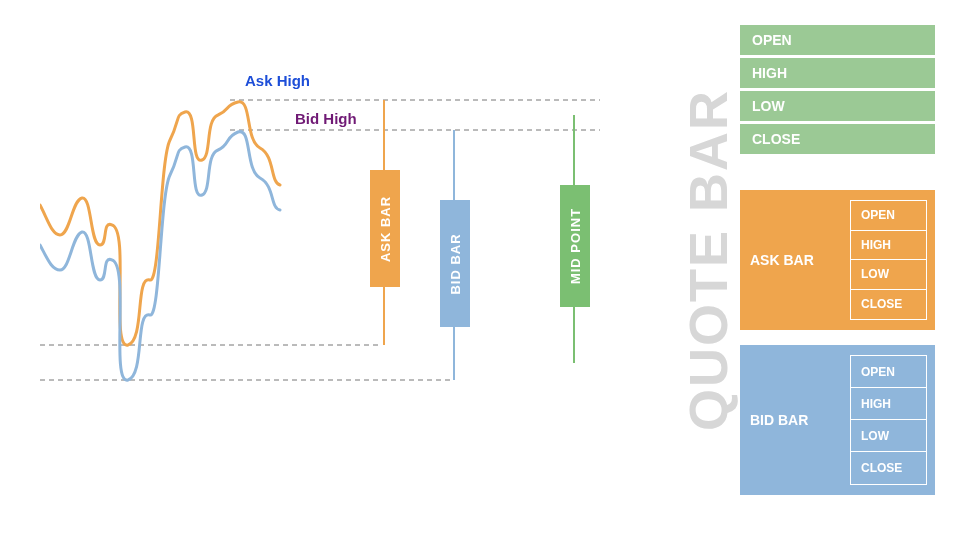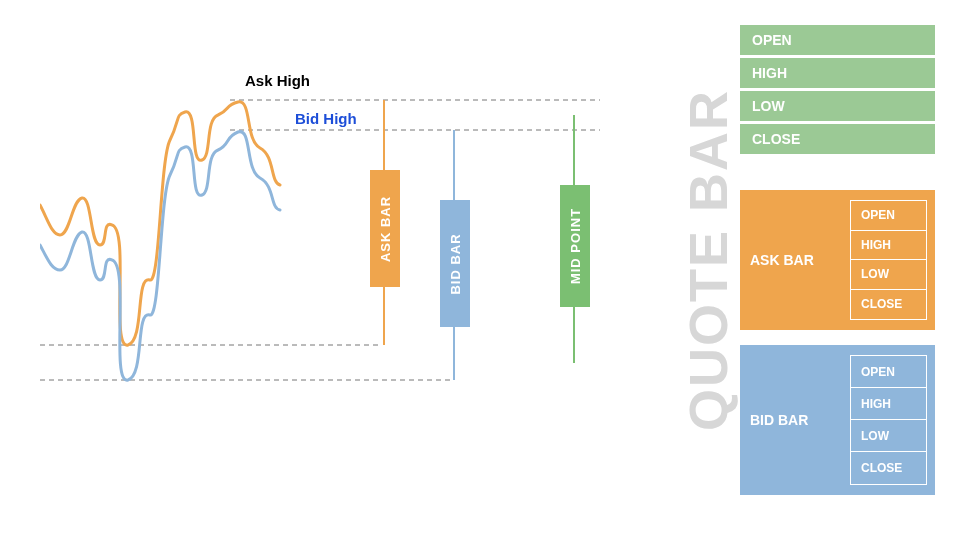--- a/index.html
+++ b/index.html
@@ -14,22 +14,22 @@
   .panel.mid{top:190px;background:#efa54d;height:140px;display:flex;}
   .panel.bot{top:345px;background:#8fb6db;height:150px;display:flex;}
   .panel .side-label{width:90px;display:flex;align-items:center;padding:0 10px;font-size:14px;}
   .panel .mini{flex:1;border:1px solid #fff;margin:10px 8px 10px 0;font-size:12px;}
   .panel .mini .mrow{height:25%;box-sizing:border-box;border-bottom:1px solid #fff;padding:0 10px;display:flex;align-items:center;}
   .panel .mini .mrow:last-child{border-bottom:none;}
   
   .chart{position:absolute;left:40px;top:70px;width:560px;height:350px;}
   .chart svg{position:absolute;left:0;top:0;}
   .annot{position:absolute;font-size:15px;font-weight:600;}
-  .annot.ask{color:#000000;}
-  .annot.bid{color:#1d4ed8;text-align:right;}
+  .annot.ask{color:#1d4ed8;}
+  .annot.bid{color:#701a75;text-align:right;}
   
   .bar{position:absolute;}
   .bar .wick{position:absolute;left:50%;width:2px;transform:translateX(-50%);}
   .bar .body{position:absolute;left:0;width:28px;border:1px solid rgba(0,0,0,0);}
   .bar .vlabel{position:absolute;left:50%;top:50%;transform:translate(-50%,-50%) rotate(-90deg);color:#fff;font-size:13px;font-weight:600;white-space:nowrap;letter-spacing:1px;}
 </style>
 </head>
 <body>
 
 <div class="stage">

